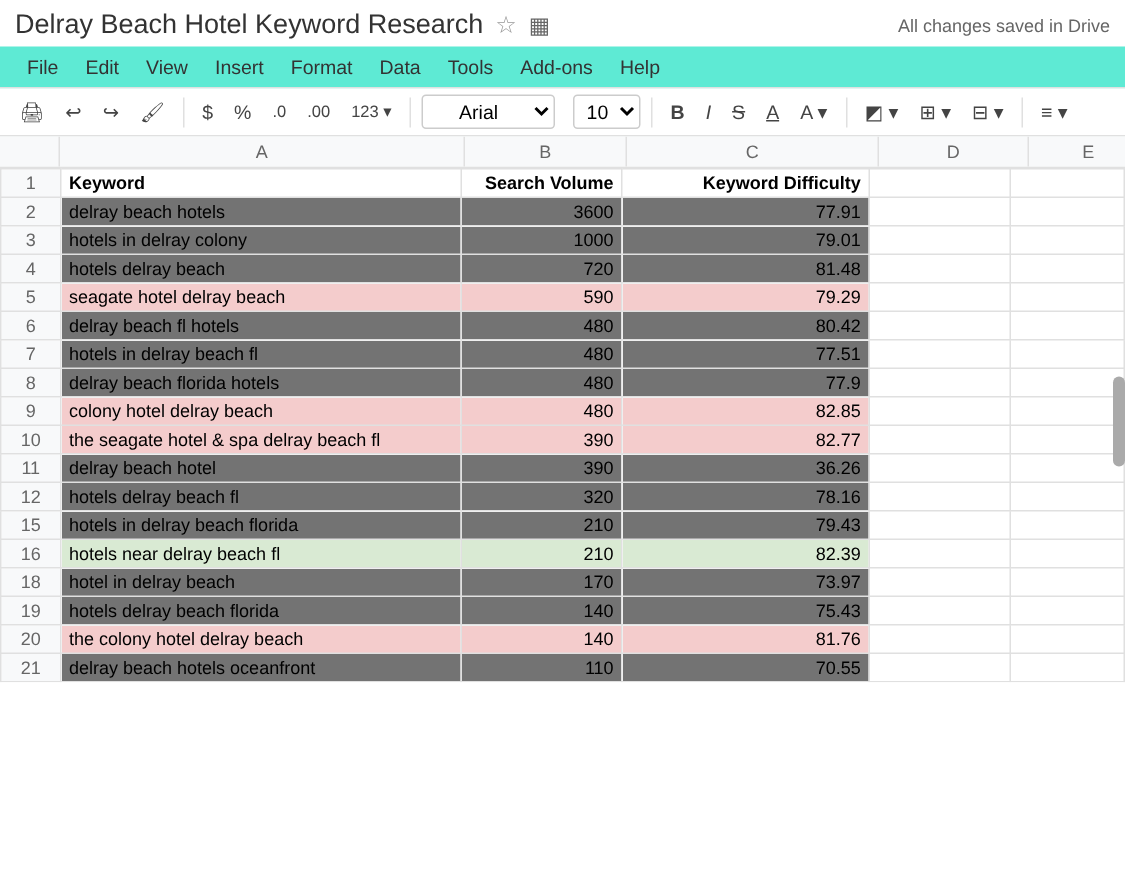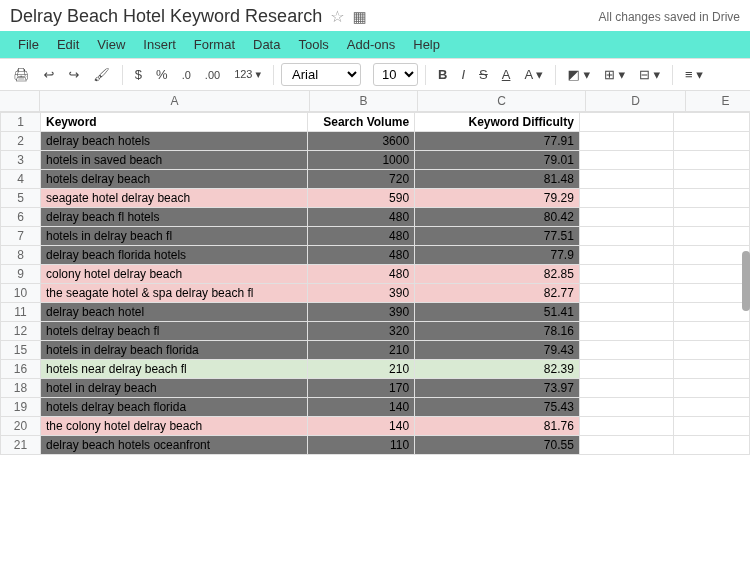--- a/index.html
+++ b/index.html
@@ -30,21 +30,21 @@
       display: flex; align-items: center; padding: 4px 8px;
       gap: 4px; background: #fff; border-bottom: 1px solid #e0e0e0;
       flex-wrap: nowrap; overflow: hidden;
     }
     .toolbar-btn {
       padding: 3px 5px; font-size: 13px; color: #444; cursor: pointer;
       border: none; background: none; border-radius: 3px; display: flex; align-items: center;
     }
     .toolbar-separator { width: 1px; height: 20px; background: #e0e0e0; margin: 0 3px; }
     .font-selector {
-      border: 1px solid #ccc; border-radius: 3px; padding: 2px 6px;
+      border: 1px solid #ccc; border-radius: 3px; padding: 2px 20px;
       font-size: 13px; background: #fff; cursor: pointer; min-width: 80px;
     }
     .size-selector {
       border: 1px solid #ccc; border-radius: 3px; padding: 2px 4px;
       font-size: 13px; background: #fff; cursor: pointer; width: 45px;
     }
     .toolbar-bold { font-weight: bold; }
     .toolbar-italic { font-style: italic; }
 
     
@@ -187,21 +187,21 @@
           <tr>
             <td class="row-num">2</td>
             <td class="cell-a row-yellow">delray beach hotels</td>
             <td class="cell-b row-yellow" style="text-align: right;">3600</td>
             <td class="cell-c row-yellow" style="text-align: right;">77.91</td>
             <td class="cell-d"></td>
             <td class="cell-e"></td>
           </tr>
           <tr>
             <td class="row-num">3</td>
-            <td class="cell-a row-yellow">hotels in saved beach</td>
+            <td class="cell-a row-yellow">hotels in delray colony</td>
             <td class="cell-b row-yellow" style="text-align: right;">1000</td>
             <td class="cell-c row-yellow" style="text-align: right;">79.01</td>
             <td class="cell-d"></td>
             <td class="cell-e"></td>
           </tr>
           <tr>
             <td class="row-num">4</td>
             <td class="cell-a row-yellow">hotels delray beach</td>
             <td class="cell-b row-yellow" style="text-align: right;">720</td>
             <td class="cell-c row-yellow" style="text-align: right;">81.48</td>
@@ -253,21 +253,21 @@
             <td class="cell-a row-red">the seagate hotel &amp; spa delray beach fl</td>
             <td class="cell-b row-red" style="text-align: right;">390</td>
             <td class="cell-c row-red" style="text-align: right;">82.77</td>
             <td class="cell-d"></td>
             <td class="cell-e"></td>
           </tr>
           <tr>
             <td class="row-num">11</td>
             <td class="cell-a row-yellow">delray beach hotel</td>
             <td class="cell-b row-yellow" style="text-align: right;">390</td>
-            <td class="cell-c row-yellow" style="text-align: right;">51.41</td>
+            <td class="cell-c row-yellow" style="text-align: right;">36.26</td>
             <td class="cell-d"></td>
             <td class="cell-e"></td>
           </tr>
           <tr>
             <td class="row-num">12</td>
             <td class="cell-a row-yellow">hotels delray beach fl</td>
             <td class="cell-b row-yellow" style="text-align: right;">320</td>
             <td class="cell-c row-yellow" style="text-align: right;">78.16</td>
             <td class="cell-d"></td>
             <td class="cell-e"></td>

